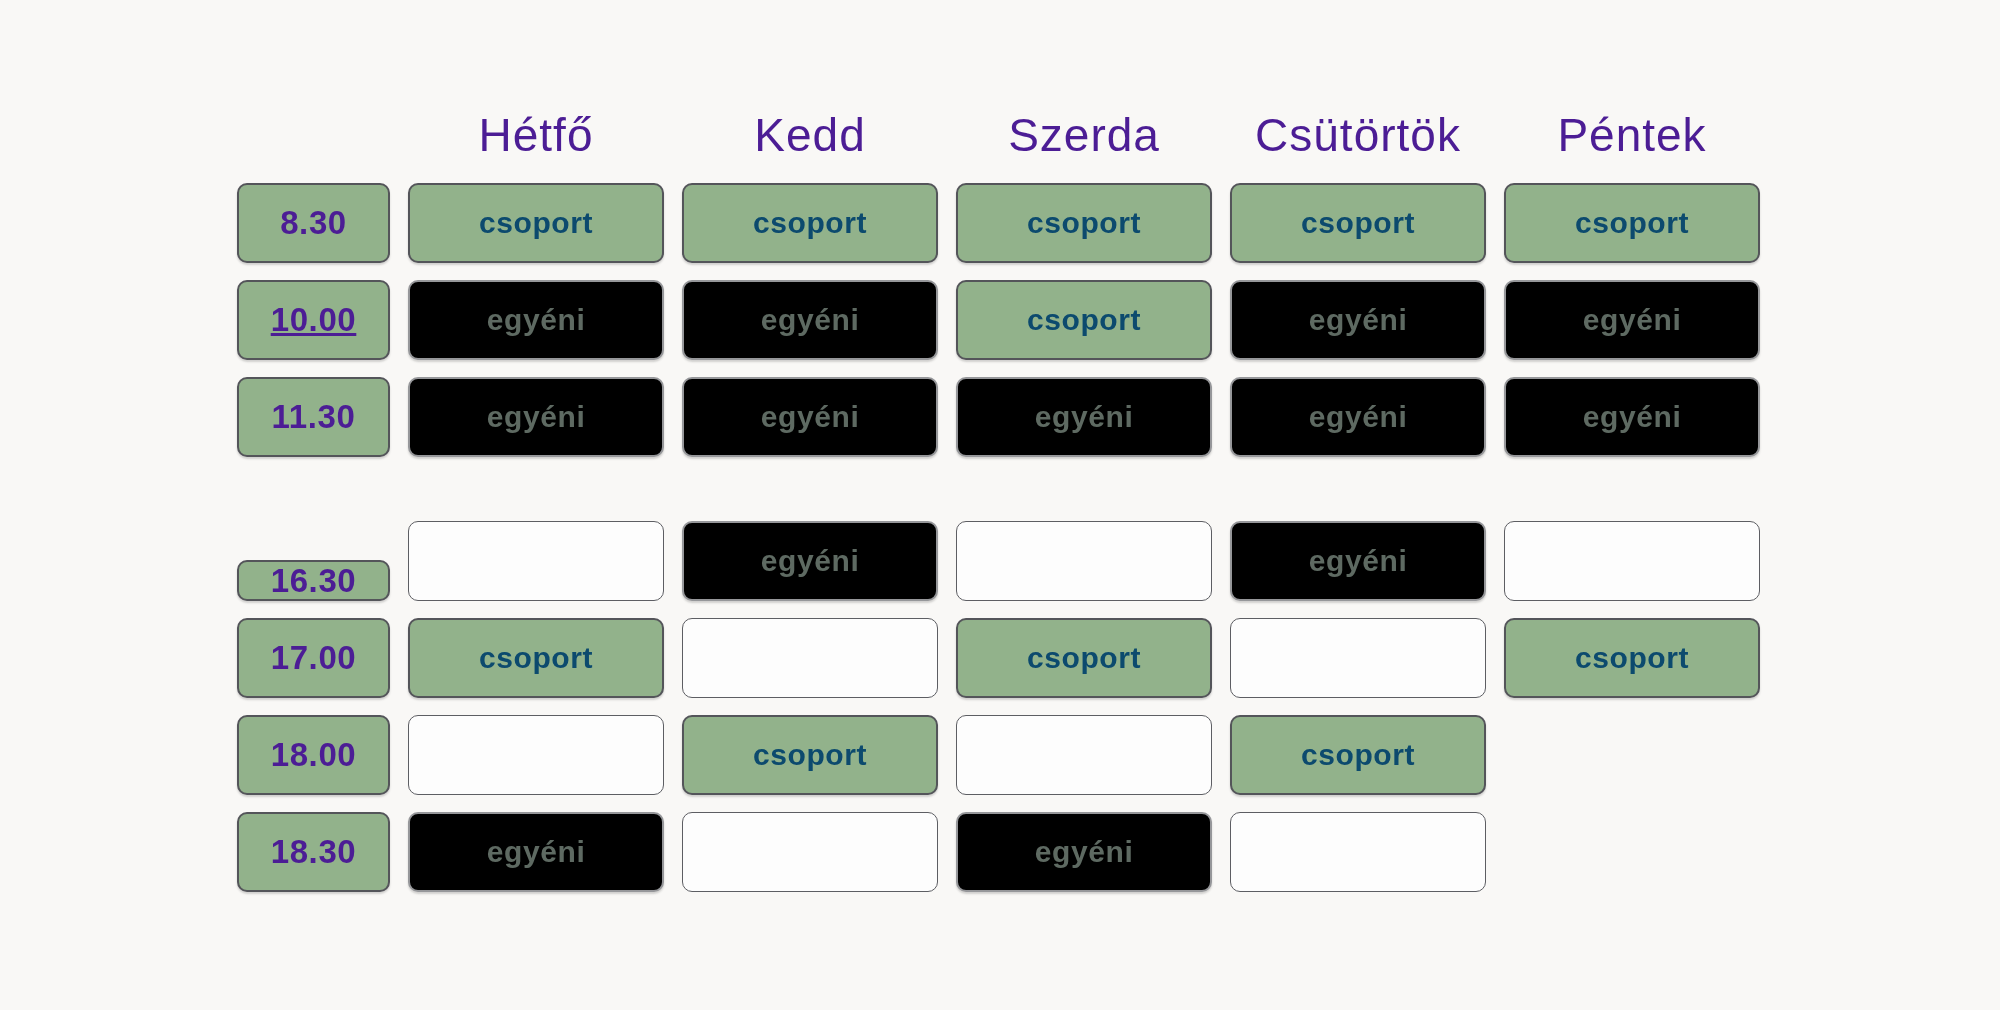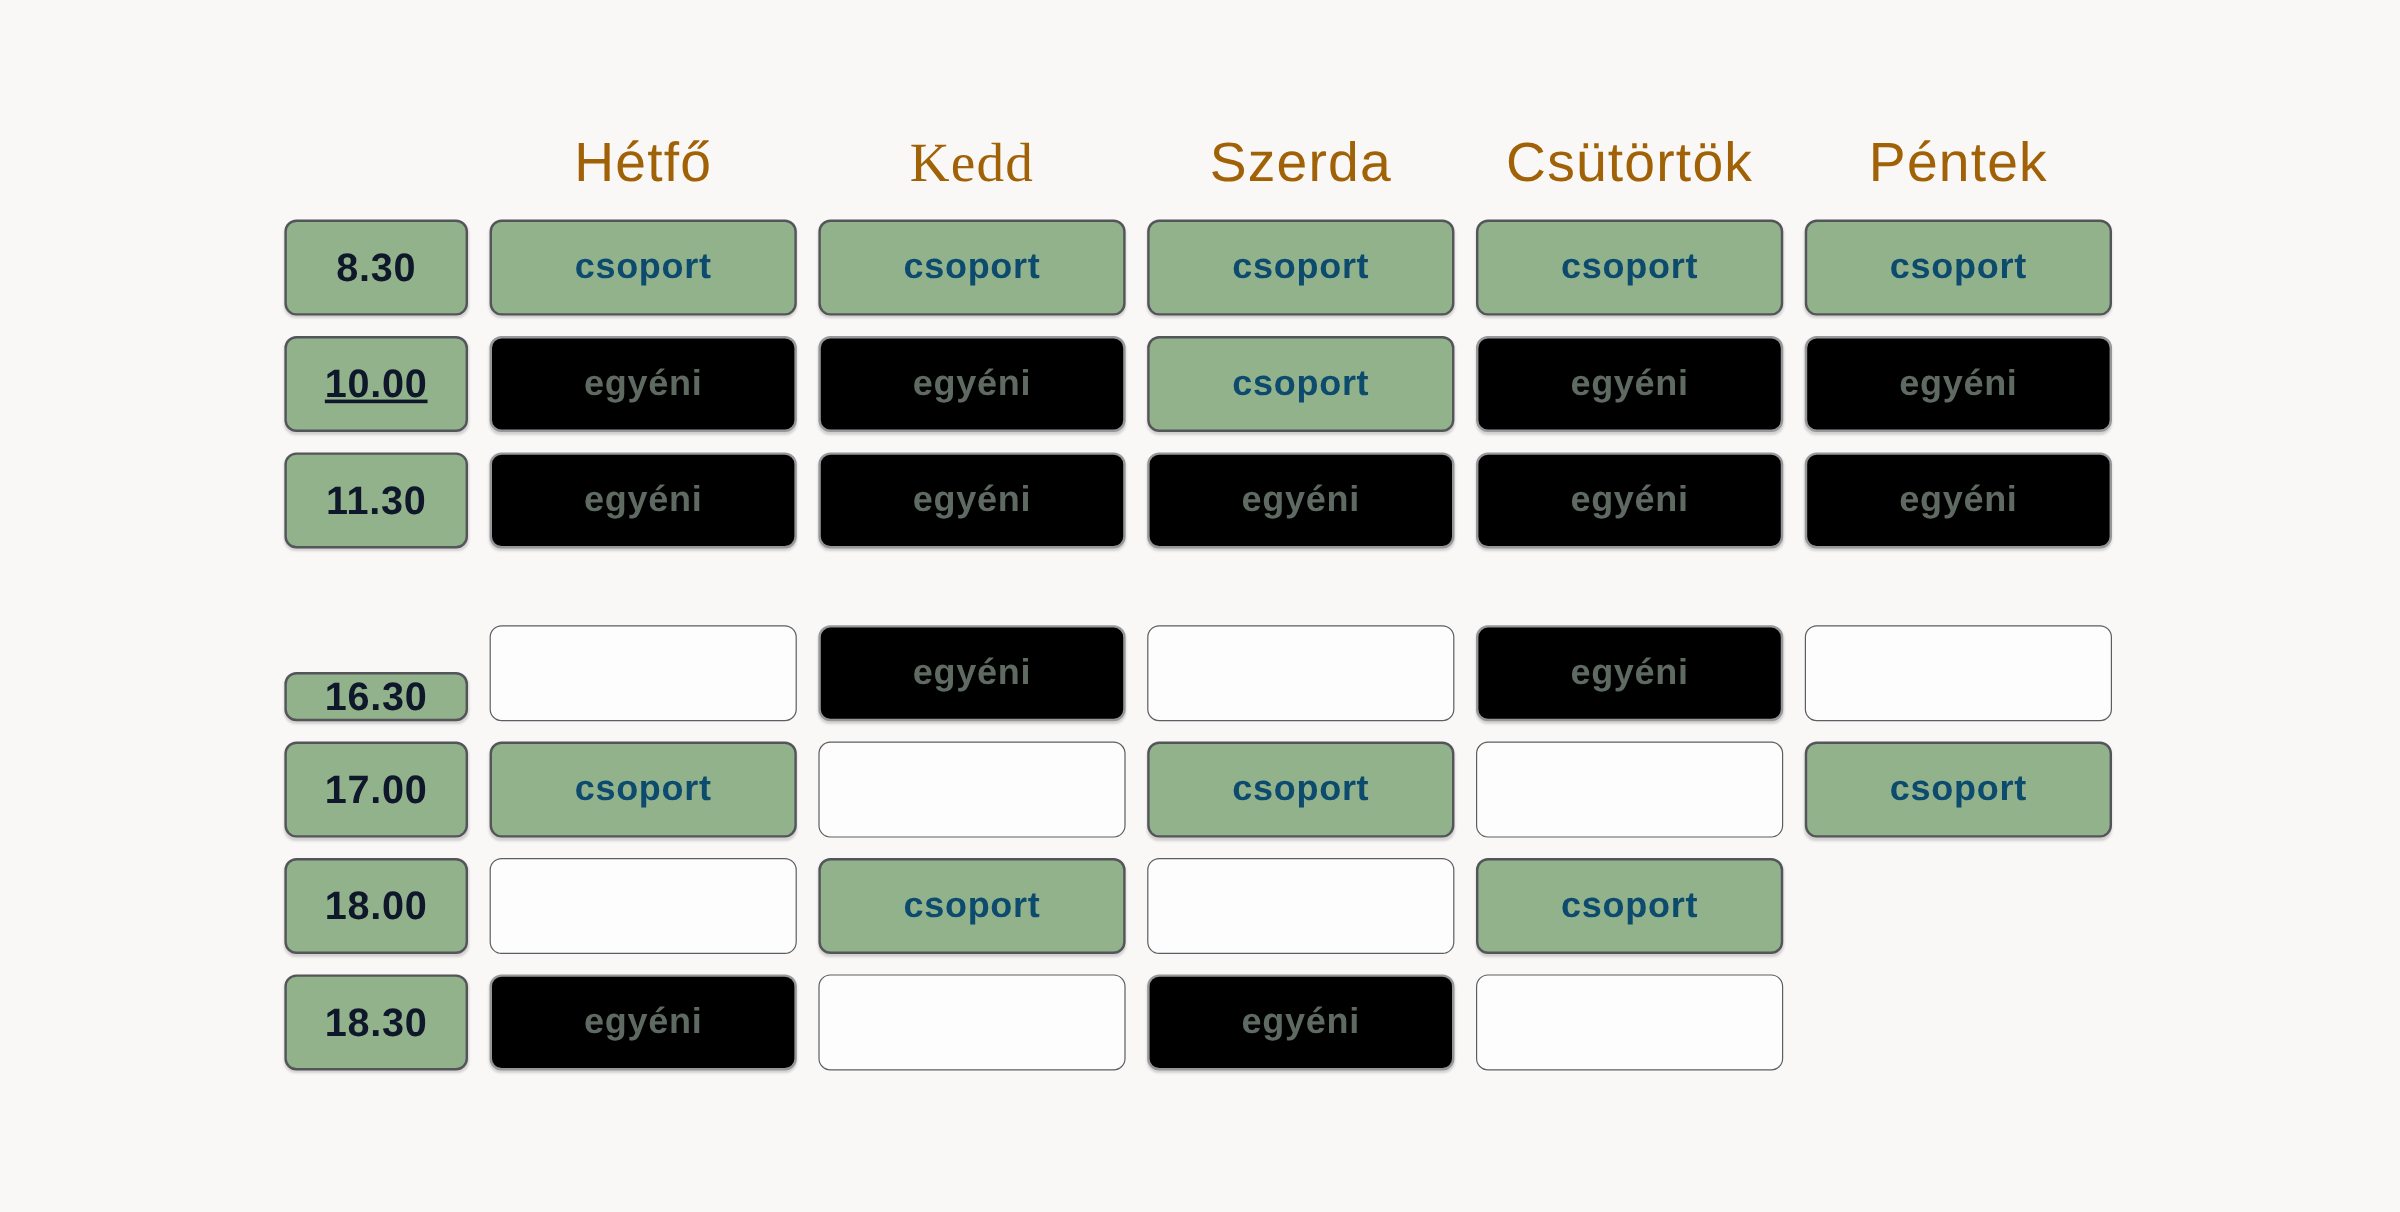--- a/index.html
+++ b/index.html
@@ -29,38 +29,38 @@
     column-gap: 18px;
     row-gap: 17px;
   }
   .day-header {
     display: flex;
     align-items: flex-end;
     justify-content: center;
     font-size: 46px;
     font-weight: 400;
     letter-spacing: 1px;
-    color: #a16207;
+    color: #4c1d95;
     padding-bottom: 4px;
     white-space: nowrap;
   }
   .cell {
     border-radius: 10px;
     display: flex;
     align-items: center;
     justify-content: center;
     font-weight: 700;
     font-size: 30px;
     letter-spacing: 0.6px;
     box-sizing: border-box;
     box-shadow: 0 2px 2px rgba(70, 70, 70, 0.22);
   }
   .time-cell {
     background: #92b28b;
-    color: #0f172a;
+    color: #4c1d95;
     border: 2px solid #54555a;
     font-size: 33px;
   }
   .cell.group {
     background: #92b28b;
     color: #0c4a6e;
     border: 2px solid #54555a;
   }
   .cell.individual {
     background: #000000;
@@ -72,21 +72,21 @@
     border: 1.5px solid #5d5e63;
     box-shadow: none;
   }
 </style>
 </head>
 <body>
 
 <div class="canvas">
   <div class="grid">
       <div class="day-header" style="grid-area: 1 / 2;">Hétfő</div>
-      <div class="day-header" style="grid-area: 1 / 3; font-family: Liberation Serif, serif;">Kedd</div>
+      <div class="day-header" style="grid-area: 1 / 3;">Kedd</div>
       <div class="day-header" style="grid-area: 1 / 4;">Szerda</div>
       <div class="day-header" style="grid-area: 1 / 5;">Csütörtök</div>
       <div class="day-header" style="grid-area: 1 / 6;">Péntek</div>
       <div class="cell time-cell" style="grid-area: 2 / 1;">8.30</div>
       <div class="cell group" style="grid-area: 2 / 2;">csoport</div>
       <div class="cell group" style="grid-area: 2 / 3;">csoport</div>
       <div class="cell group" style="grid-area: 2 / 4;">csoport</div>
       <div class="cell group" style="grid-area: 2 / 5;">csoport</div>
       <div class="cell group" style="grid-area: 2 / 6;">csoport</div>
       <div class="cell time-cell" style="grid-area: 3 / 1; text-decoration: underline;">10.00</div>

